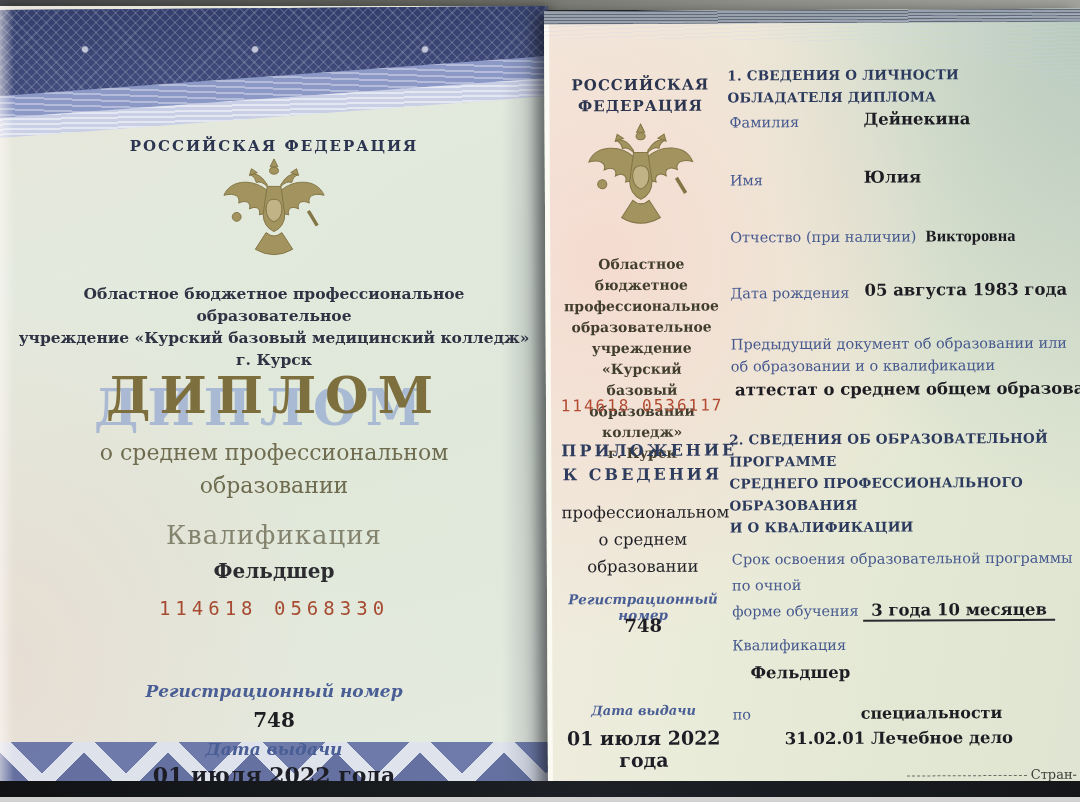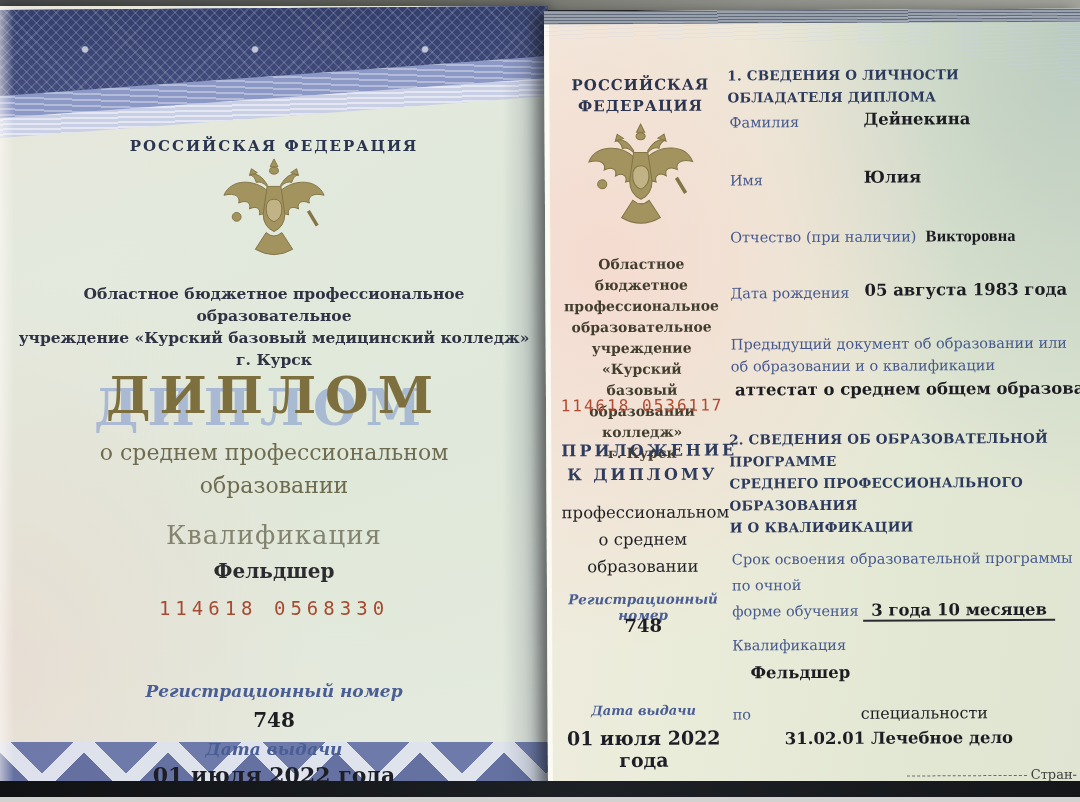--- a/index.html
+++ b/index.html
@@ -136,21 +136,21 @@
   .rp-prevdoc-label{position:absolute;top:323px;left:4px;font-size:14.5px;color:#46598e;line-height:22px;}
   .rp-prevdoc-value{position:absolute;top:370px;left:8px;font-size:16.5px;font-weight:bold;
     color:#1c1c22;white-space:nowrap;}
   .rp-sec2{position:absolute;top:418px;left:2px;right:0;}
   .rp-duration{position:absolute;top:536px;left:4px;right:0;font-size:14.5px;color:#46598e;line-height:26px;}
   .rp-duration .f-value{border-bottom:2px solid #2a2a30;padding:0 8px;}
   .rp-qual-label{position:absolute;top:627px;left:4px;font-size:14.5px;color:#46598e;}
   .rp-qual-value{position:absolute;top:653px;left:22px;font-size:16.5px;font-weight:bold;color:#1c1c22;}
   .rp-spec-row{position:absolute;top:694px;left:4px;right:0;}
   .rp-spec-prefix{font-size:14.5px;color:#46598e;}
-  .rp-spec-word{position:absolute;left:128px;top:0;font-size:16px;font-weight:normal;color:#1c1c22;}
+  .rp-spec-word{position:absolute;left:128px;top:0;font-size:16px;font-weight:bold;color:#1c1c22;}
   .rp-spec-value{position:absolute;top:719px;left:56px;font-size:16.5px;font-weight:bold;color:#1c1c22;white-space:nowrap;}
   .rp-corner{position:absolute;right:2px;top:758px;font-size:13px;color:#3c3e38;}
   .rp-corner-line{position:absolute;right:52px;top:766px;width:120px;border-top:1px dashed #6a6c64;}
 
   .hidden-defs{position:absolute;width:0;height:0;overflow:hidden;}
 </style>
 </head>
 <body>
 
 <svg class="hidden-defs" aria-hidden="true">
@@ -242,21 +242,21 @@
         <div>учреждение «Курский</div>
         <div>базовый образовании</div>
         <div>колледж»</div>
         <div>г. Курск</div>
       </div>
 
       <div class="rp-serial">114618 0536117</div>
 
       <div class="rp-suppl">
         <div>ПРИЛОЖЕНИЕ</div>
-        <div>К ДИПЛОМУ</div>
+        <div>К СВЕДЕНИЯ</div>
       </div>
 
       <div class="rp-subtitle">
         <div>профессиональном</div>
         <div>о среднем</div>
         <div>образовании</div>
       </div>
 
       <div class="rp-reg-label">Регистрационный номер</div>
       <div class="rp-reg-value">748</div>

